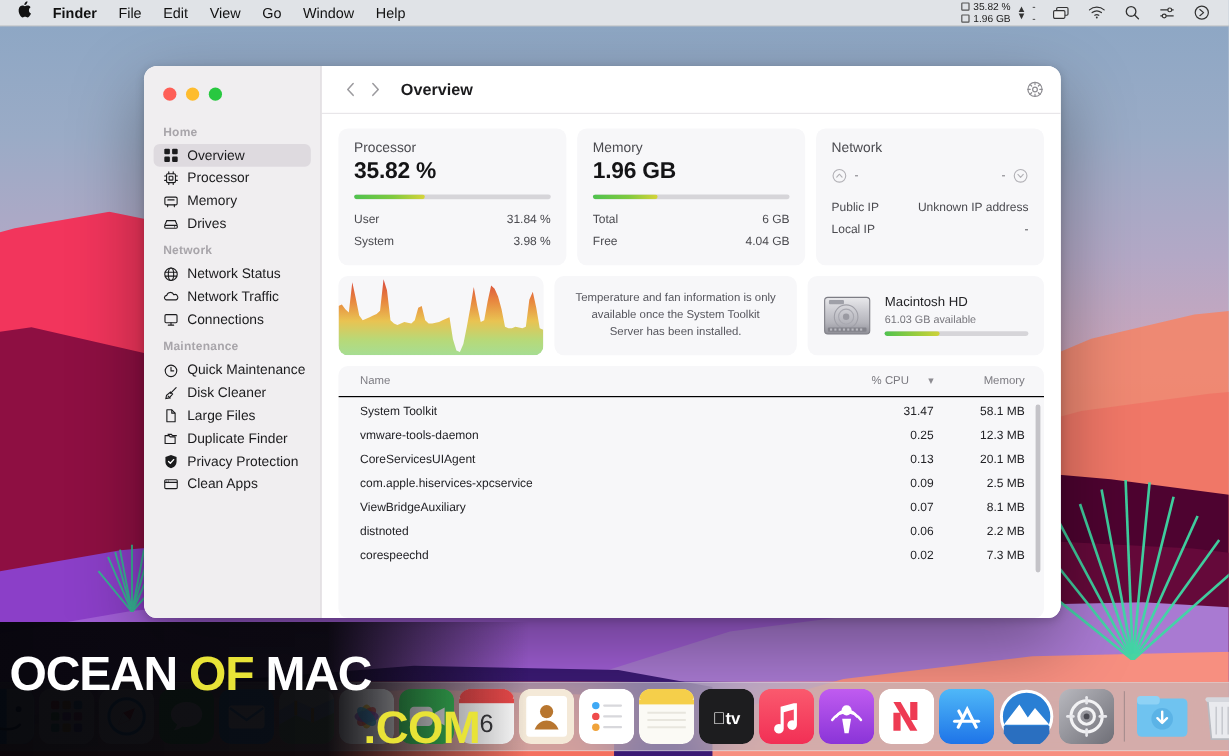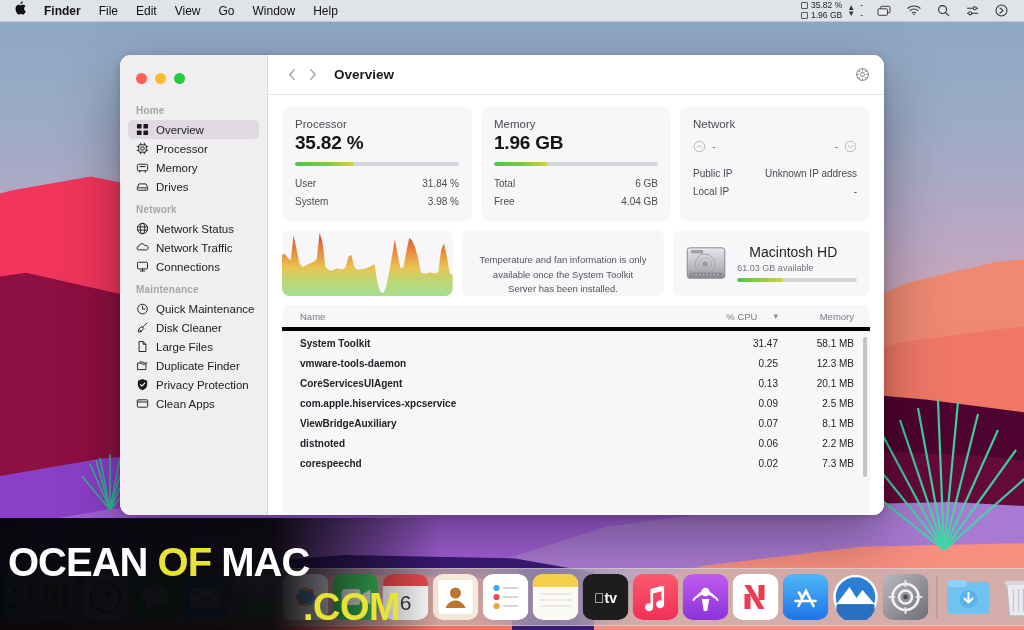--- a/index.html
+++ b/index.html
@@ -222,42 +222,42 @@
 
   .temp-card {
     display: flex; align-items: center; justify-content: center; text-align: center;
     height: 66px; padding: 0 16px;
   }
   .temp-text { font-size: 9.5px; color: #55555c; line-height: 1.5; }
 
   .drive-card { height: 66px; display: flex; align-items: center; padding: 0 13px; gap: 11px; }
   .drive-ico { width: 40px; height: 34px; flex: 0 0 40px; }
   .drive-info { flex: 1; min-width: 0; }
-  .drive-name { font-size: 14px; color: #232326; margin-bottom: 3px; margin-left: 12px;}
+  .drive-name { font-size: 11px; color: #232326; margin-bottom: 3px;}
   .drive-sub { font-size: 9px; color: #76757b; margin-bottom: 5px;}
   .drive-bar { height: 4px; border-radius: 2px; background: #d6d5d9; overflow: hidden; }
   .drive-bar-fill { height: 100%; background: linear-gradient(90deg,#4fc24f 0%, #9ccd3c 60%, #cfd23a 100%); border-radius: 2px;}
 
   
   .table-card { background: #f7f7f9; border-radius: 8px; flex: 1; display: flex; flex-direction: column; overflow: hidden; position: relative;}
   .th {
     display: flex; align-items: center; height: 26px; flex: 0 0 26px;
-    border-bottom: 4px solid #000000; padding: 0 16px 0 18px;
+    border-bottom: 1px solid #000000; padding: 0 16px 0 18px;
     font-size: 9.5px; color: #7b7a80;
   }
   .th .c-name { flex: 1; }
   .th .c-cpu { width: 92px; text-align: right; display:flex; align-items:center; justify-content:flex-end; gap: 16px;}
   .th .c-mem { width: 76px; text-align: right; }
   .sort-caret { color: #8d8c92; font-size: 9px; line-height: 1; }
   .tbody { flex: 1; overflow: hidden; padding-top: 2px;}
   .tr {
     display: flex; align-items: center; height: 20px;
     padding: 0 16px 0 18px; font-size: 10px; color: #222226;
   }
-  .tr .c-name { flex: 1; white-space: nowrap; overflow: hidden; text-overflow: ellipsis; font-weight: bold;}
+  .tr .c-name { flex: 1; white-space: nowrap; overflow: hidden; text-overflow: ellipsis;}
   .tr .c-cpu { width: 92px; text-align: right; }
   .tr .c-mem { width: 76px; text-align: right; }
 
   .vscroll {
     position: absolute; right: 3px; top: 32px; width: 4px; height: 140px;
     border-radius: 2px; background: #c4c3c8;
   }
 
   
   .dock {
@@ -673,21 +673,21 @@
                   <stop offset="28%" stop-color="#e8863f"></stop>
                   <stop offset="55%" stop-color="#e9c352"></stop>
                   <stop offset="80%" stop-color="#b7d978"></stop>
                   <stop offset="100%" stop-color="#a6dd93"></stop>
                 </linearGradient>
               </defs>
               <path id="cpu-area" fill="url(#cpuGrad)" d="M 0 66 L 0.00 25.08 L 3.39 23.76 L 6.78 27.72 L 10.17 30.36 L 13.56 5.28 L 16.95 18.48 L 20.34 33.00 L 23.73 36.96 L 27.12 35.64 L 30.51 34.32 L 33.90 33.00 L 37.29 31.68 L 40.68 29.04 L 44.07 2.64 L 47.46 11.88 L 50.85 36.96 L 54.24 39.60 L 57.63 40.92 L 61.02 39.60 L 64.41 38.28 L 67.80 38.94 L 71.19 39.60 L 74.58 36.96 L 77.97 26.40 L 81.36 25.08 L 84.75 36.96 L 88.14 39.60 L 91.53 39.60 L 94.92 38.94 L 98.31 38.28 L 101.69 36.96 L 105.08 35.64 L 108.47 34.32 L 111.86 52.80 L 115.25 62.04 L 118.64 63.36 L 122.03 56.76 L 125.42 42.24 L 128.81 26.40 L 132.20 9.24 L 135.59 25.08 L 138.98 38.28 L 142.37 36.96 L 145.76 21.12 L 149.15 7.92 L 152.54 10.56 L 155.93 17.16 L 159.32 27.72 L 162.71 42.24 L 166.10 43.56 L 169.49 43.56 L 172.88 42.24 L 176.27 42.90 L 179.66 43.56 L 183.05 42.24 L 186.44 19.80 L 189.83 13.20 L 193.22 26.40 L 196.61 43.56 L 200.00 44.88 L 200 66 Z"></path>
             </svg>
           </div>
 
-          <div class="card temp-card" style="flex:1;align-items:flex-end;">
+          <div class="card temp-card" style="flex:1;">
             <div class="temp-text">Temperature and fan information is only available once the System Toolkit Server has been installed.</div>
           </div>
 
           <div class="card drive-card" style="flex:1;">
             <svg class="drive-ico" viewBox="0 0 44 38">
               <defs>
                 <linearGradient id="hdg" x1="0" y1="0" x2="0" y2="1">
                   <stop offset="0%" stop-color="#e9e9ec"></stop>
                     <stop offset="40%" stop-color="#c9c9cf"></stop>
                   <stop offset="70%" stop-color="#b4b4bb"></stop>

